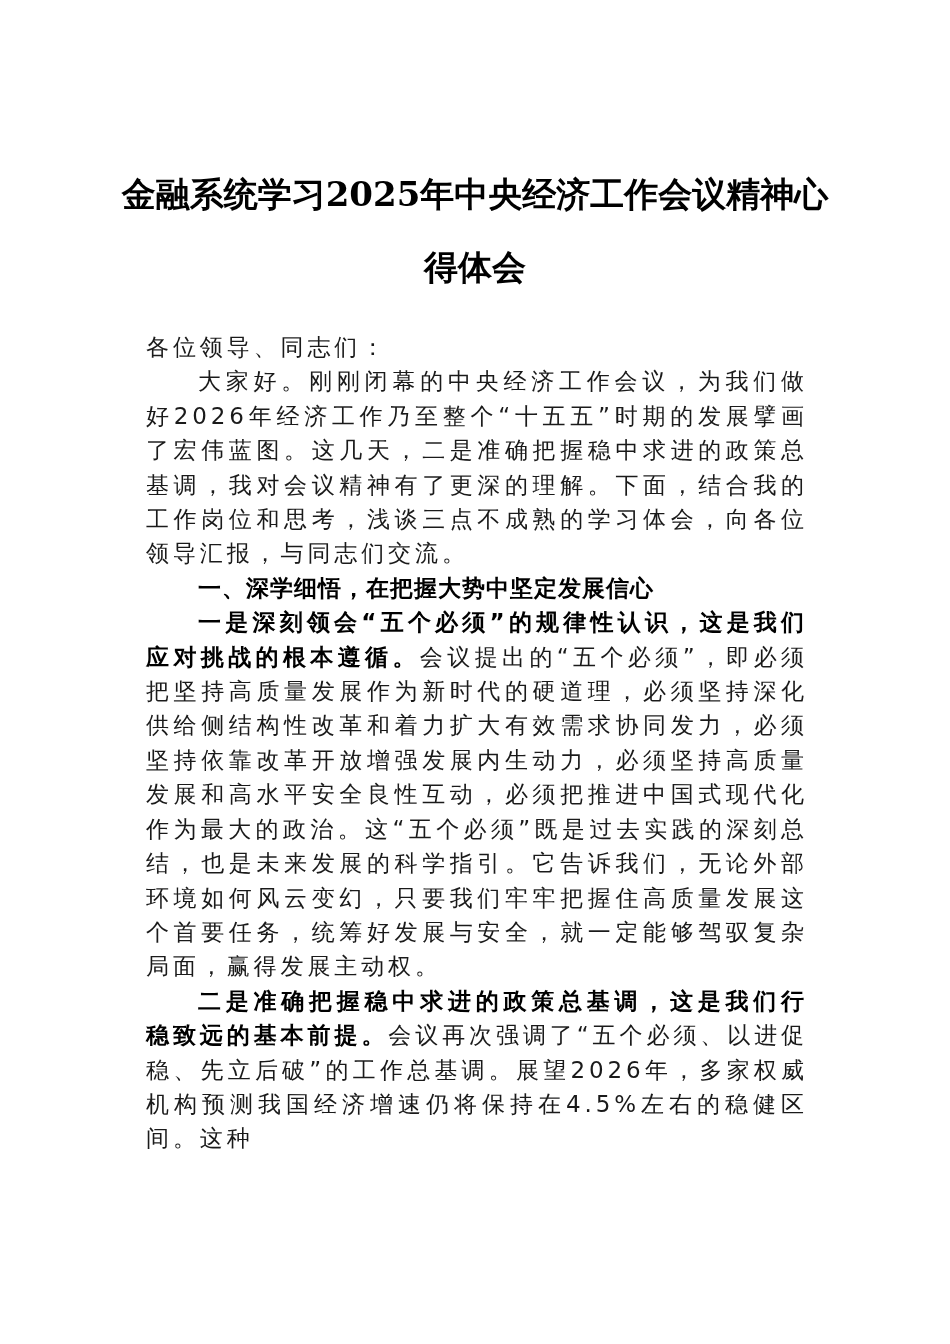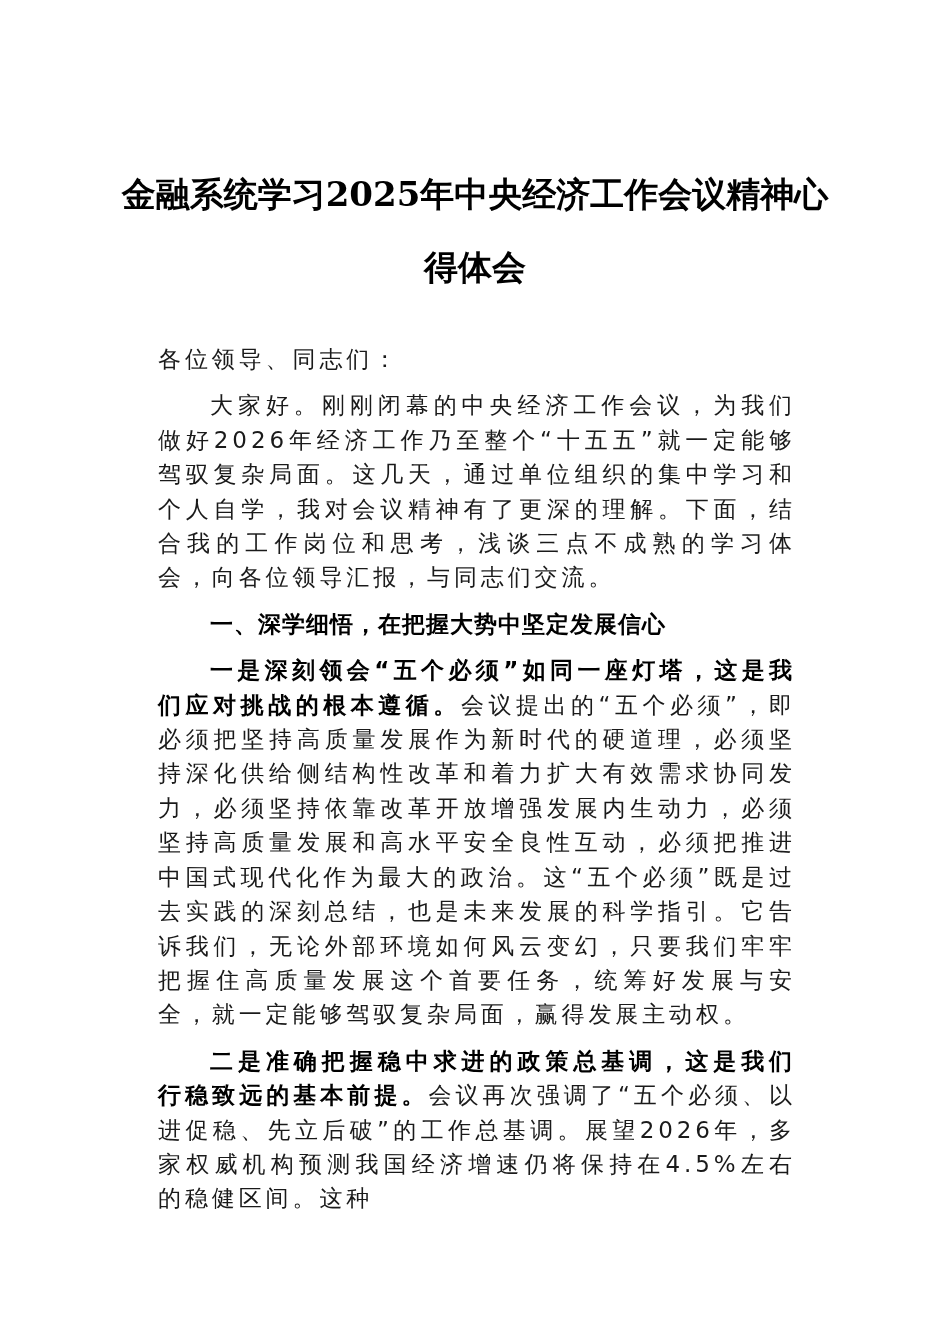--- a/index.html
+++ b/index.html
@@ -22,36 +22,36 @@
   .body {
     position: absolute; left: 146px; top: 330px; width: 662px;
     font-family: "DejaVu Sans", "Liberation Sans", sans-serif;
     font-size: 23px;
     line-height: 34.4px;
     letter-spacing: 3.9px;
     color: #1a1a1a;
     text-align: justify;
     text-justify: inter-character;
   }
-  .body p { margin: 12px; padding: 0; }
+  .body p { margin: 0; padding: 0; }
   .indent { text-indent: 52px; }
   .strong { font-weight: bold; color: #000; }
   .heading1 { font-weight: bold; color: #000000; letter-spacing: 1px; }
 </style>
 </head>
 <body>
 
 <div class="page">
   <div class="title">金融系统学习2025年中央经济工作会议精神心得体会</div>
 
   <div class="body">
     <p>各位领导、同志们：</p>
 
-    <p class="indent">大家好。刚刚闭幕的中央经济工作会议，为我们做好2026年经济工作乃至整个“十五五”就一定能够驾驭复杂局面。这几天，通过单位组织的集中学习和个人自学，我对会议精神有了更深的理解。下面，结合我的工作岗位和思考，浅谈三点不成熟的学习体会，向各位领导汇报，与同志们交流。</p>
+    <p class="indent">大家好。刚刚闭幕的中央经济工作会议，为我们做好2026年经济工作乃至整个“十五五”时期的发展擘画了宏伟蓝图。这几天，二是准确把握稳中求进的政策总基调，我对会议精神有了更深的理解。下面，结合我的工作岗位和思考，浅谈三点不成熟的学习体会，向各位领导汇报，与同志们交流。</p>
 
     <p class="indent heading1">一、深学细悟，在把握大势中坚定发展信心</p>
 
 
-    <p class="indent"><span class="strong">一是深刻领会“五个必须”如同一座灯塔，这是我们应对挑战的根本遵循。</span><span>会议提出的“五个必须”，即必须把坚持高质量发展作为新时代的硬道理，必须坚持深化供给侧结构性改革和着力扩大有效需求协同发力，必须坚持依靠改革开放增强发展内生动力，必须坚持高质量发展和高水平安全良性互动，必须把推进中国式现代化作为最大的政治。这“五个必须”既是过去实践的深刻总结，也是未来发展的科学指引。它告诉我们，无论外部环境如何风云变幻，只要我们牢牢把握住高质量发展这个首要任务，统筹好发展与安全，就一定能够驾驭复杂局面，赢得发展主动权。</span></p>
+    <p class="indent"><span class="strong">一是深刻领会“五个必须”的规律性认识，这是我们应对挑战的根本遵循。</span><span>会议提出的“五个必须”，即必须把坚持高质量发展作为新时代的硬道理，必须坚持深化供给侧结构性改革和着力扩大有效需求协同发力，必须坚持依靠改革开放增强发展内生动力，必须坚持高质量发展和高水平安全良性互动，必须把推进中国式现代化作为最大的政治。这“五个必须”既是过去实践的深刻总结，也是未来发展的科学指引。它告诉我们，无论外部环境如何风云变幻，只要我们牢牢把握住高质量发展这个首要任务，统筹好发展与安全，就一定能够驾驭复杂局面，赢得发展主动权。</span></p>
 
     <p class="indent"><span class="strong">二是准确把握稳中求进的政策总基调，这是我们行稳致远的基本前提。</span><span>会议再次强调了“五个必须、以进促稳、先立后破”的工作总基调。展望2026年，多家权威机构预测我国经济增速仍将保持在4.5%左右的稳健区间。这种</span></p>
   </div>
 </div>
 
 </body></html>

